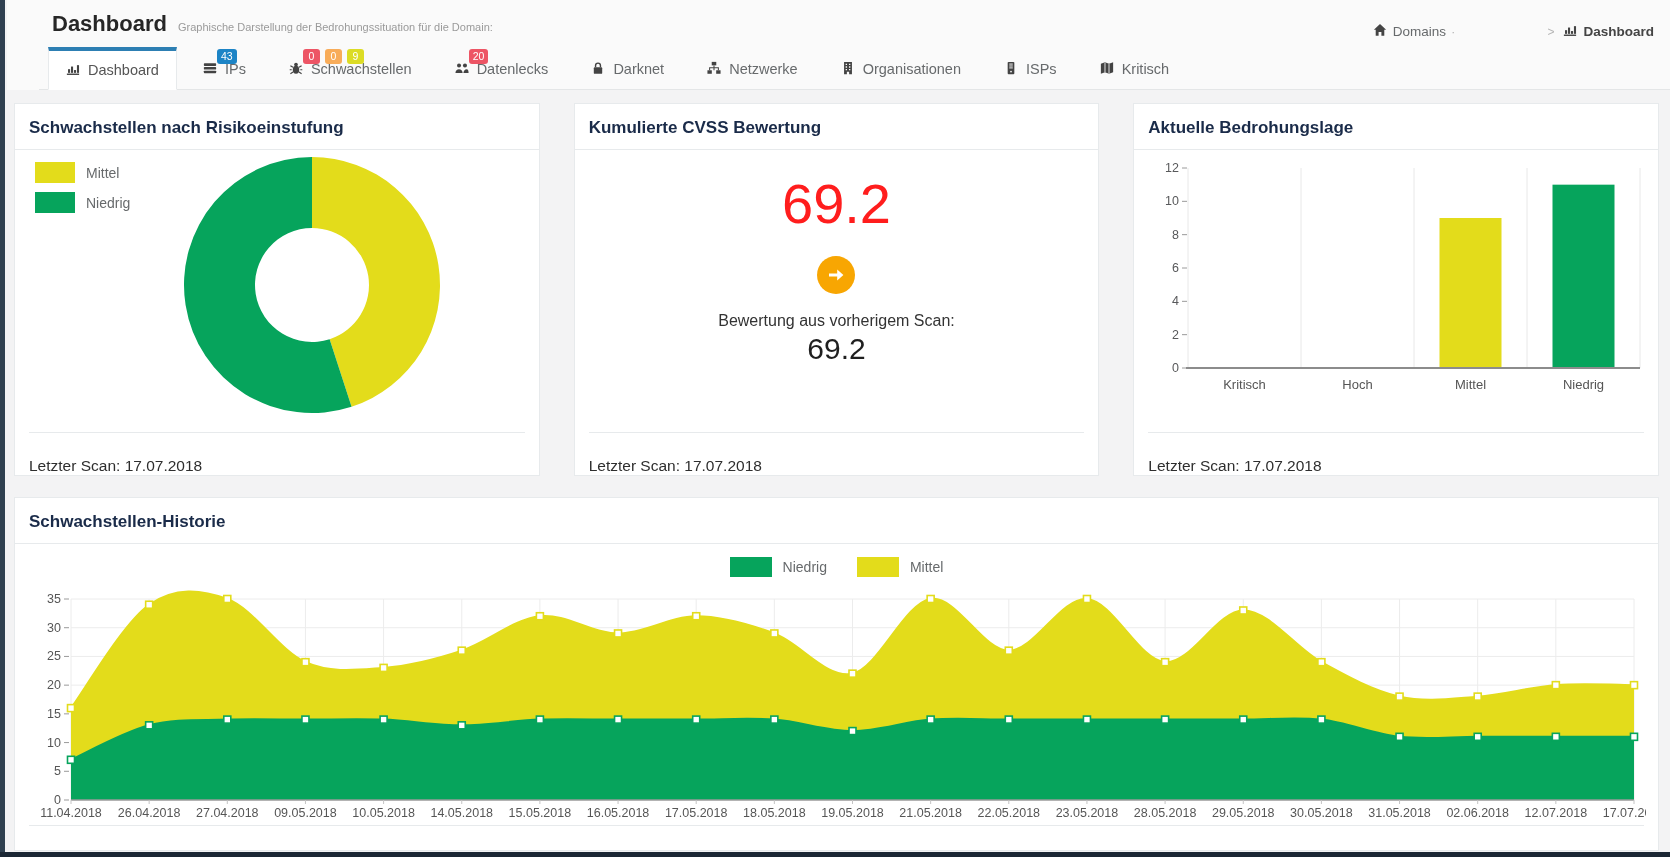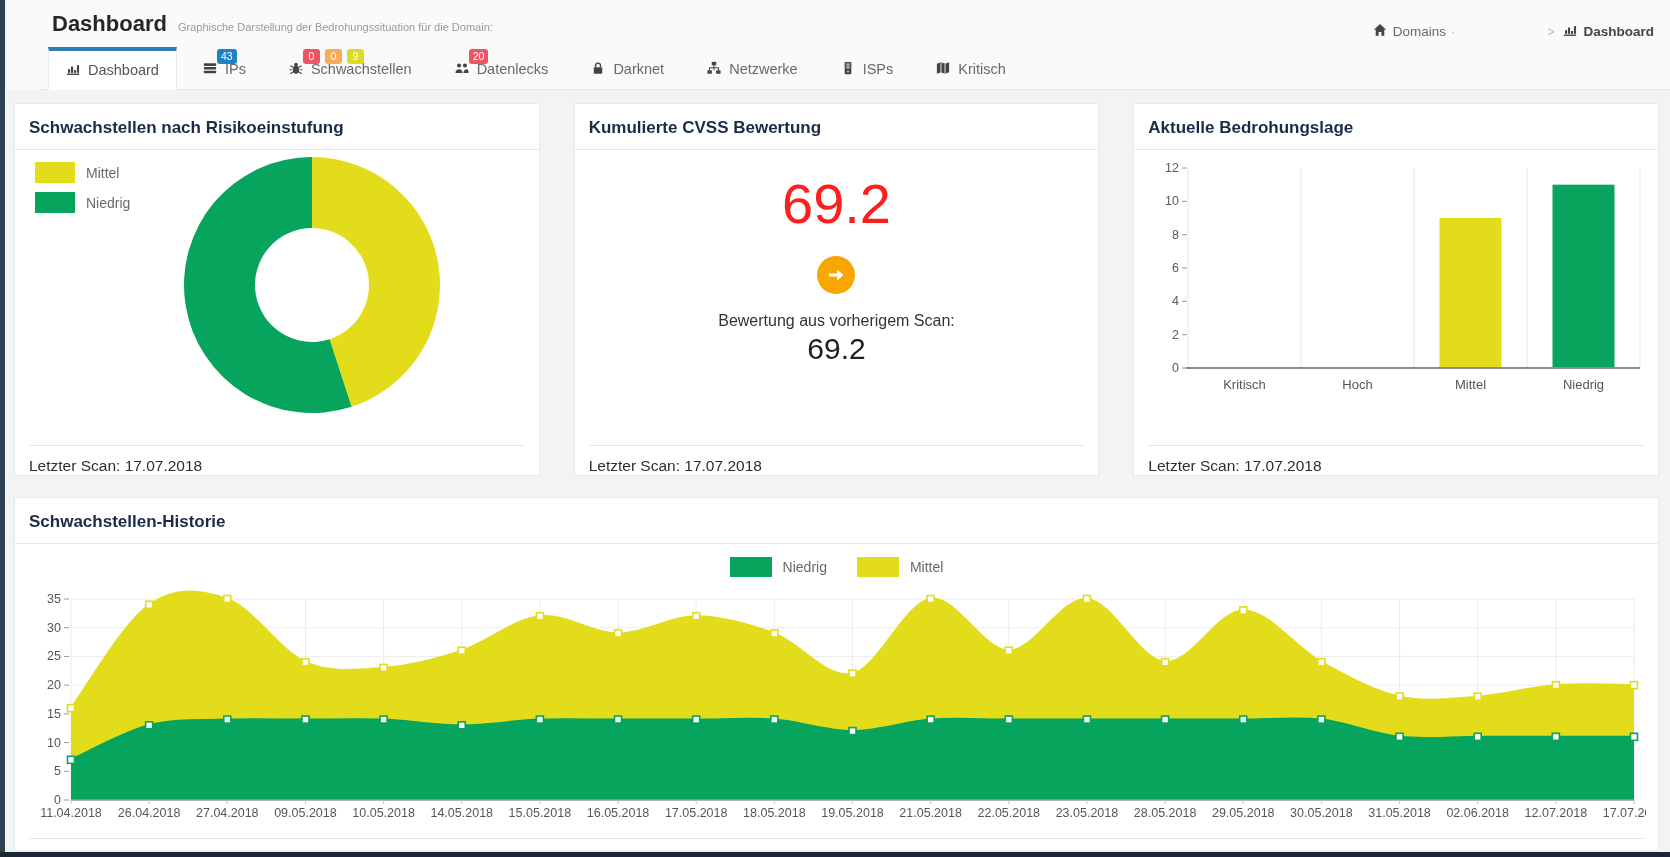--- a/index.html
+++ b/index.html
@@ -32,21 +32,21 @@
   .tab .badges { position:absolute; top:2px; left:31px; display:flex; gap:5px; }
   .tab-badge { min-width:17px; height:15px; padding:0 4px; border-radius:3px; color:#fff; font-size:10.5px; font-weight:normal;
                display:flex; align-items:center; justify-content:center; line-height:1; }
   
   .content { position:absolute; top:90px; left:5px; right:0; bottom:5px; padding:13px 11px 0 9px; }
   .row-top { display:grid; grid-template-columns:repeat(3,1fr); gap:34px; height:373px; }
   .card { background:#fff; border:1px solid #e7eaec; display:flex; flex-direction:column; }
   .card-header { padding:14px 14px 11px 14px; border-bottom:1px solid #e7eaec; }
   .card-title { font-size:17px; font-weight:bold; color:#1a2b49; }
   .card-body { position:relative; flex:1; overflow:hidden; }
-  .card-footer { margin:0 14px; border-top:1px solid #e7eaec; padding:11px 0 0 0; font-size:15.5px; color:#2e2e2e; }
+  .card-footer { margin:0 14px; border-top:1px solid #e7eaec; padding:24px 0 0 0; font-size:15.5px; color:#2e2e2e; }
   .row-bottom { margin-top:21px; height:354px; }
   .row-bottom .card { height:100%; }
   
   .donut-wrap { position:absolute; left:0; top:4px; width:100%; display:flex; justify-content:center; }
   .donut-wrap svg { margin-left:70px; }
   .chart-legend-topleft { position:absolute; left:20px; top:12px; display:flex; flex-direction:column; gap:9px; }
   .legend-item { display:flex; align-items:center; gap:11px; font-size:14px; color:#676a6c; cursor:pointer; }
   .legend-swatch { width:40px; height:21px; display:inline-block; }
   
   .cvss-body { display:flex; flex-direction:column; align-items:center; }
@@ -148,20 +148,26 @@
         <span>Darknet</span>
       </div>
       <div class="tab">
         <span><svg width="14" height="14" viewBox="0 0 16 16" fill="currentColor">
             <rect x="5.4" y="1" width="5.2" height="4"></rect>
             <rect x="0.5" y="10.6" width="5" height="4"></rect>
             <rect x="10.5" y="10.6" width="5" height="4"></rect>
             <path d="M8 5v2.6M3 10.6V7.6h10v3M8 7.6v3" stroke="currentColor" stroke-width="1.2" fill="none"></path>
           </svg></span>
         <span>Netzwerke</span>
+      </div>
+      <div class="tab">
+        <span><svg width="14" height="14" viewBox="0 0 16 16" fill="currentColor">
+            <path fill-rule="evenodd" d="M3.5 1h9v14H9.3v-2.6H6.7V15H3.5zM5.3 3h1.6v1.6H5.3zm3.8 0h1.6v1.6H9.1zM5.3 6h1.6v1.6H5.3zm3.8 0h1.6v1.6H9.1zM5.3 9h1.6v1.6H5.3zm3.8 0h1.6v1.6H9.1z"></path>
+          </svg></span>
+        <span>Organisationen</span>
       </div>
       <div class="tab">
         <span><svg width="14" height="14" viewBox="0 0 16 16" fill="currentColor">
             <rect x="4.2" y="1" width="7.6" height="14" rx="1"></rect>
             <path d="M6 3.5h4M6 5.7h4M6 7.9h4" stroke="#fafafa" stroke-width="1.1" fill="none"></path>
             <circle cx="8" cy="12" r="1" fill="#fafafa"></circle>
           </svg></span>
         <span>ISPs</span>
       </div>
       <div class="tab">

